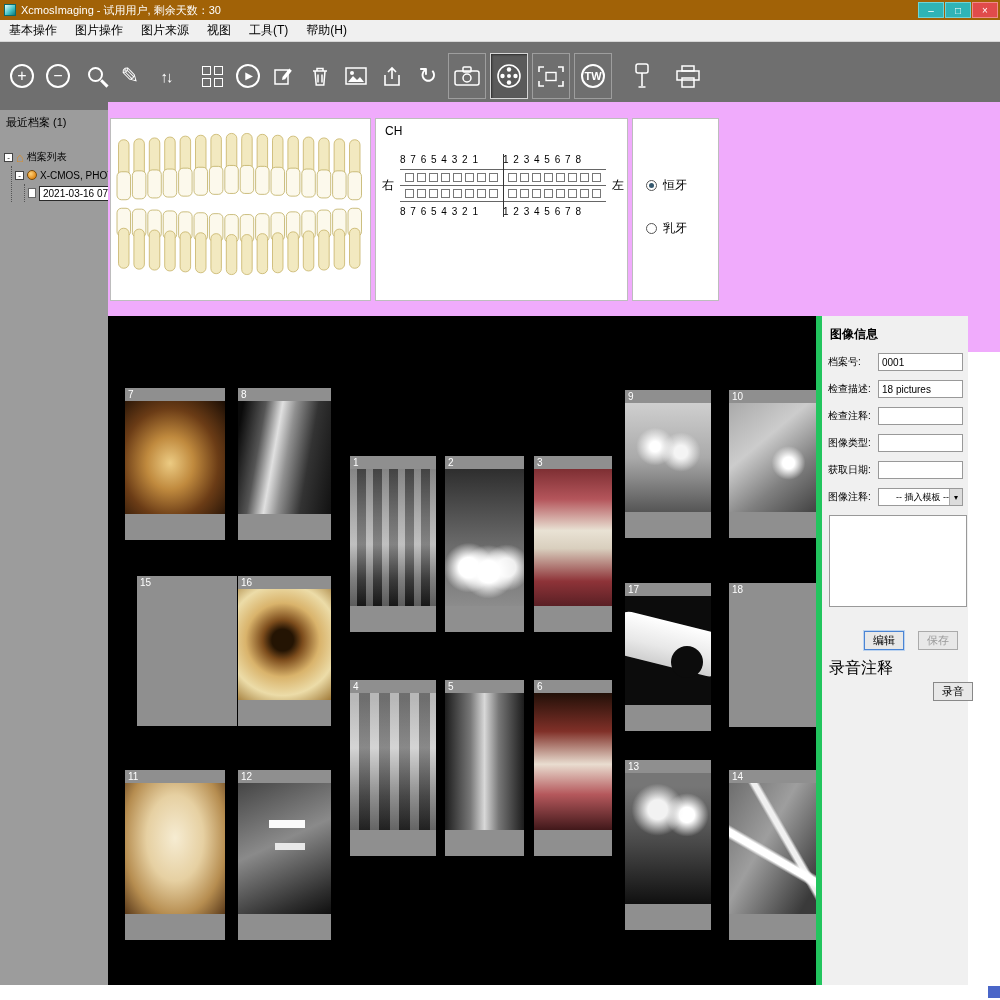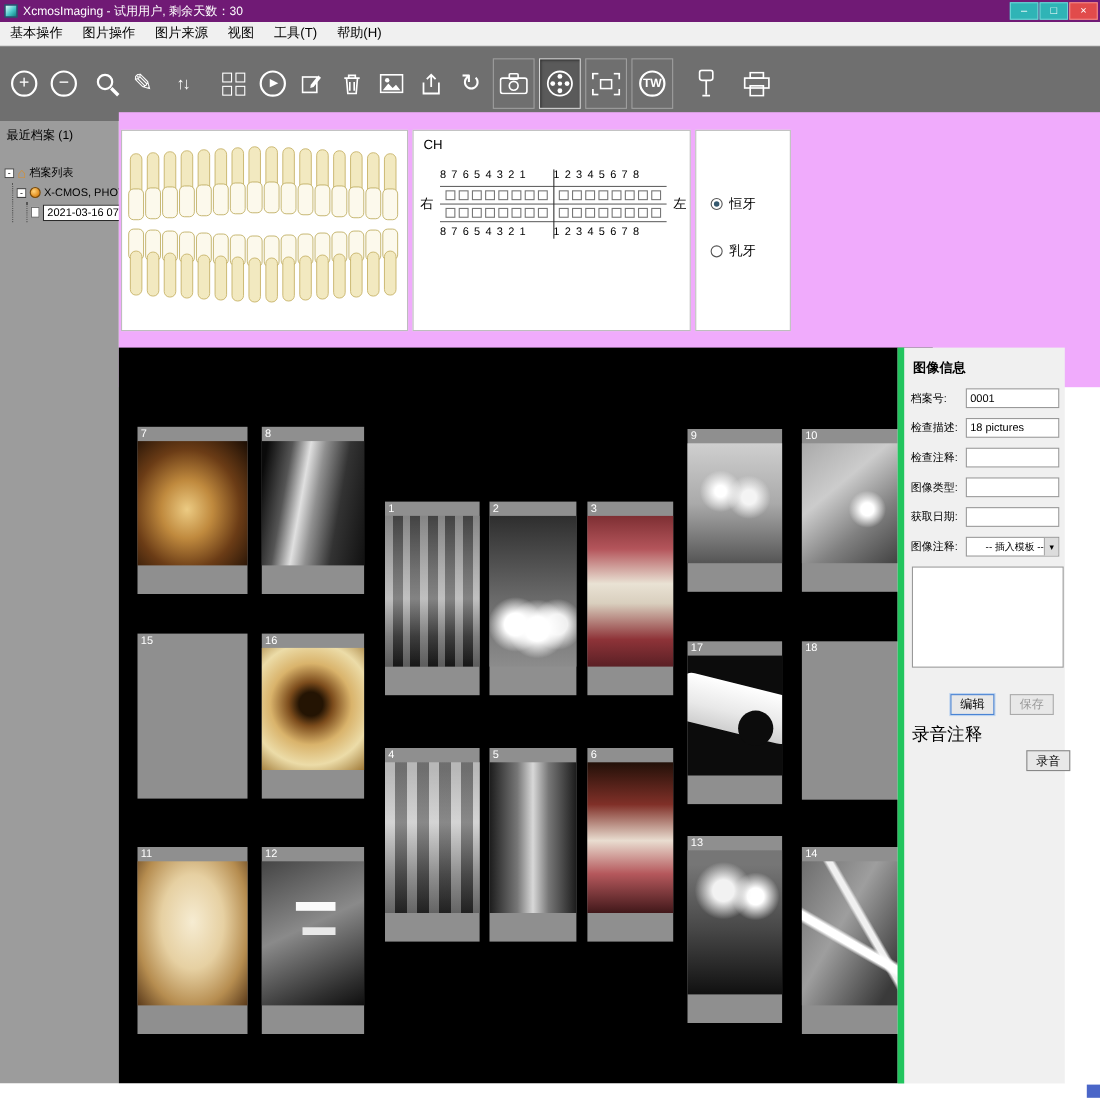--- a/index.html
+++ b/index.html
@@ -1,20 +1,20 @@
 <!DOCTYPE html>
 <html><head>
 <meta charset="utf-8">
 <style>
   *{margin:0;padding:0;box-sizing:border-box;}
   html,body{width:1000px;height:1000px;}
   body{position:relative;font-family:"Liberation Sans","DejaVu Sans",sans-serif;background:#fff;overflow:hidden;color:#000;}
 
   
-  .titlebar{position:absolute;left:0;top:0;width:1000px;height:20px;background:#701a75;display:flex;align-items:center;color:#fff;font-size:11px;}
+  .titlebar{position:absolute;left:0;top:0;width:1000px;height:20px;background:#a16207;display:flex;align-items:center;color:#fff;font-size:11px;}
   .app-icon{width:12px;height:12px;margin:0 5px 0 4px;background:linear-gradient(135deg,#e8fdfd 0%,#49c7c9 55%,#0d7c7e 100%);border:1px solid #0b6a6c;}
   .title-text{flex:1;white-space:nowrap;overflow:hidden;}
   .win-controls{display:flex;align-items:center;margin-right:2px;}
   .win-btn{width:26px;height:16px;margin-left:1px;display:flex;align-items:center;justify-content:center;font-size:10px;background:#2fb4b6;border:1px solid #6fd4d6;color:#fff;cursor:default;}
   .win-btn.close{background:#e14b4b;border-color:#f08a8a;}
 
   
   .menubar{position:absolute;left:0;top:20px;width:1000px;height:22px;background:#f0f0f0;border-bottom:1px solid #d6d6d6;display:flex;align-items:center;font-size:12px;}
   .menu-item{padding:3px 9px;}
 
@@ -452,21 +452,21 @@
       <div class="thumb-img img-xray-screws"></div>
     </div>
     <div class="thumb" style="left: 517px; top: 444px; width: 86px; height: 170px;">
       <div class="thumb-num">13</div>
       <div class="thumb-img img-xray-dark"></div>
     </div>
     <div class="thumb" style="left: 621px; top: 454px; width: 96px; height: 170px;">
       <div class="thumb-num">14</div>
       <div class="thumb-img img-xray-pins"></div>
     </div>
-    <div class="thumb" style="left: 17px; top: 260px; width: 100px; height: 150px;">
+    <div class="thumb" style="left: 29px; top: 260px; width: 100px; height: 150px;">
       <div class="thumb-num">15</div>
     </div>
     <div class="thumb" style="left: 130px; top: 260px; width: 93px; height: 150px;">
       <div class="thumb-num">16</div>
       <div class="thumb-img img-photo-cavity"></div>
     </div>
     <div class="thumb" style="left: 517px; top: 267px; width: 86px; height: 148px;">
       <div class="thumb-num">17</div>
       <div class="thumb-img img-xray-cylinder"></div>
     </div>

